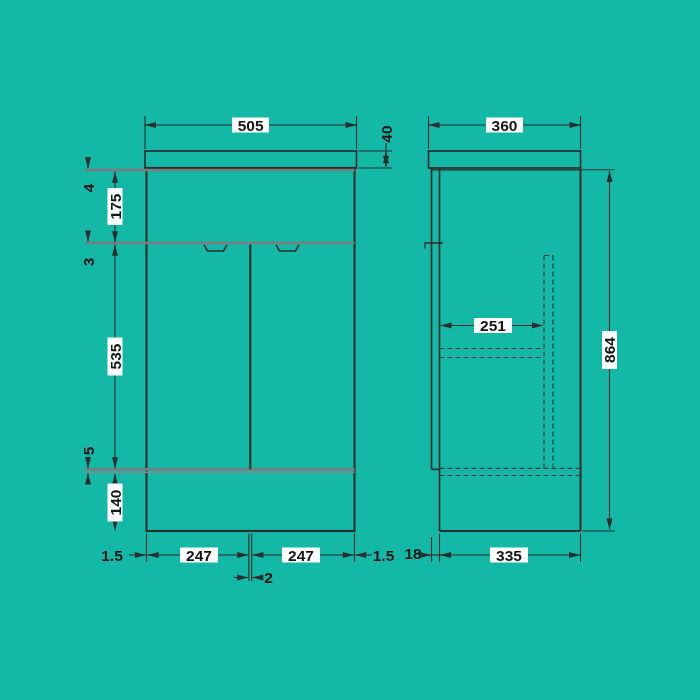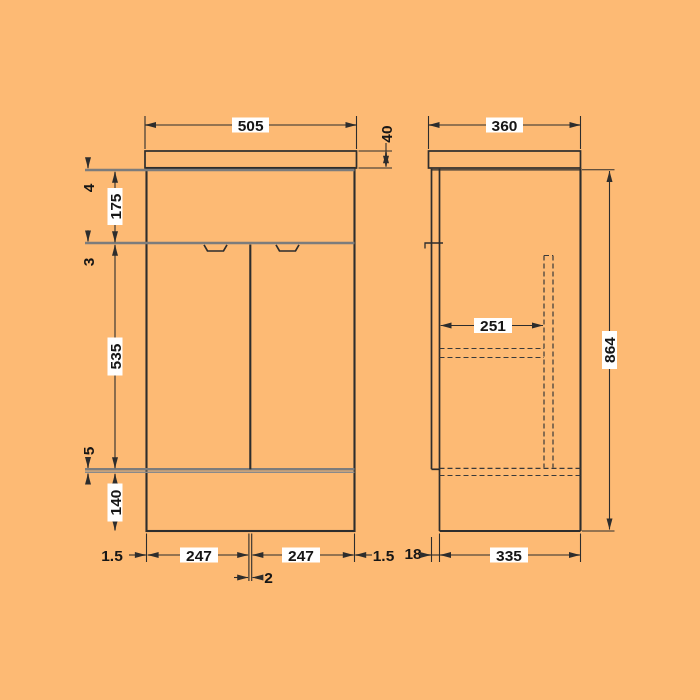--- a/index.html
+++ b/index.html
@@ -1,19 +1,19 @@
 <!DOCTYPE html>
 <html><head>
 <meta charset="utf-8">
 <style>
   html,body{margin:0;padding:0;background:#ffffff;}
   .canvas{
     position:relative;
     width:700px;height:700px;
-    background:#fdba74;
+    background:#14b8a6;
     font-family:"Liberation Sans", sans-serif;
   }
   svg text{
     font-family:"Liberation Sans", sans-serif;
     font-weight:bold;
     font-size:15.5px;
     fill:#161616;
   }
   .outline{stroke:#2d2d2d;fill:none;}
   .thin{stroke-width:1.3;}

